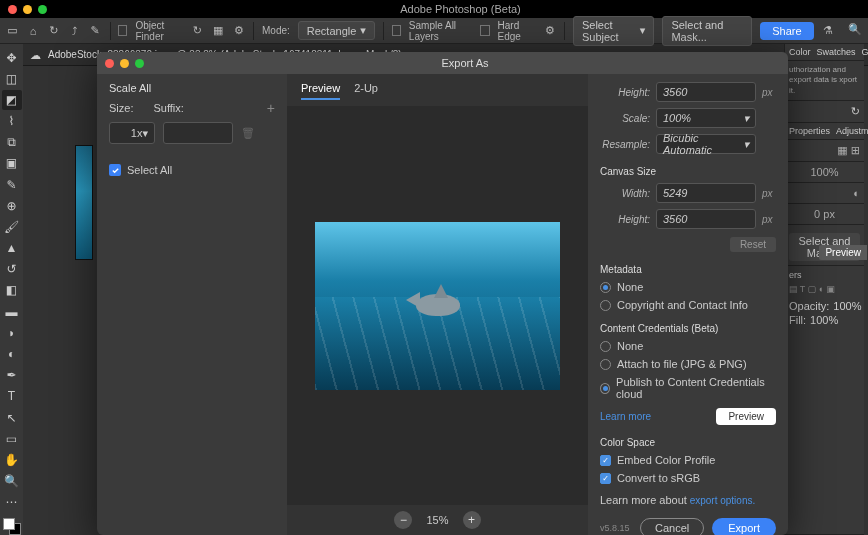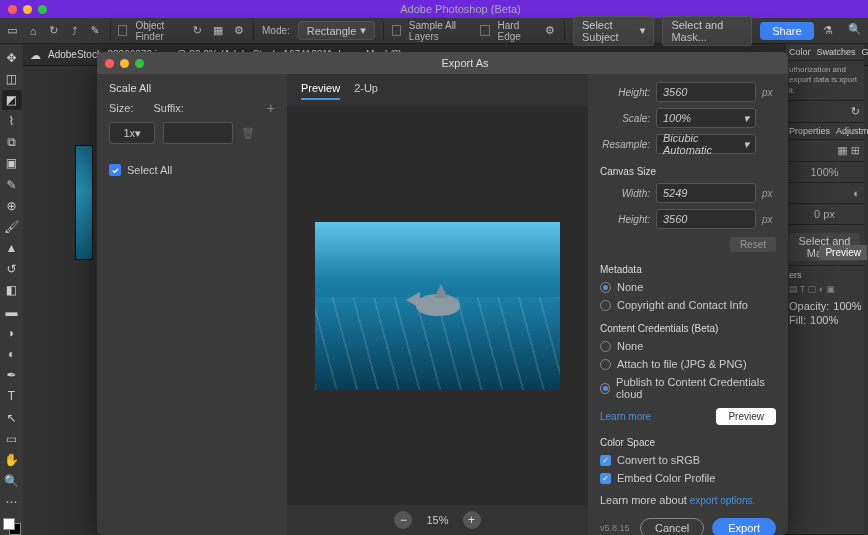--- a/index.html
+++ b/index.html
@@ -1,18 +1,18 @@
 <!DOCTYPE html>
 <html><head>
 <meta charset="utf-8">
 <style>
   *{box-sizing:border-box;margin:0;padding:0;font-family:-apple-system,BlinkMacSystemFont,"Segoe UI",sans-serif;font-size:11px;color:#ccc;}
   body{width:868px;height:535px;background:#323232;overflow:hidden;position:relative;}
   
-  .mac-top{height:18px;background:#6d28d9;display:flex;align-items:center;padding-left:8px;gap:6px;}
+  .mac-top{height:18px;background:#000000;display:flex;align-items:center;padding-left:8px;gap:6px;}
   .mac-dot{width:9px;height:9px;border-radius:50%;}
   .mac-top .title{flex:1;text-align:center;color:#aaa;font-size:11px;}
   
   .options-bar{height:26px;background:#383838;border-bottom:1px solid #222;display:flex;align-items:center;gap:8px;padding:0 6px;}
   .options-bar .ico{width:16px;height:16px;display:flex;align-items:center;justify-content:center;color:#bbb;}
   .vdiv{width:1px;height:18px;background:#222;}
   .opt-label{color:#bbb;font-size:10px;}
   .opt-check{width:11px;height:11px;border:1px solid #777;display:inline-block;}
   .opt-btn{background:#444;border:1px solid #555;border-radius:3px;padding:2px 8px;color:#ccc;font-size:10px;display:flex;align-items:center;gap:4px;}
   .share-btn{background:#3b82f6;color:#fff;border:none;border-radius:4px;padding:3px 12px;font-size:11px;margin-left:auto;}
@@ -40,21 +40,21 @@
   
   .dialog{position:absolute;left:97px;top:52px;width:691px;height:483px;background:#3a3a3a;border-radius:6px;box-shadow:0 10px 40px rgba(0,0,0,.6);display:flex;flex-direction:column;}
   .dlg-titlebar{height:22px;background:#4a4a4a;border-radius:6px 6px 0 0;display:flex;align-items:center;padding:0 8px;gap:6px;}
   .dlg-title{flex:1;text-align:center;color:#ddd;font-size:11px;}
   .dlg-body{flex:1;display:flex;overflow:hidden;}
   
   .col-left{width:190px;padding:8px 12px;display:flex;flex-direction:column;gap:10px;}
   .section-title{color:#ddd;font-size:11px;font-weight:500;}
   .row-sub{display:flex;gap:20px;color:#aaa;font-size:10px;margin-top:6px;align-items:center;}
   .row-inputs{display:flex;gap:8px;align-items:center;margin-top:6px;}
-  .sel-box{background:#2d2d2d;border:1px solid #555;border-radius:3px;height:22px;display:flex;align-items:center;justify-content:center;padding:0 6px;color:#ccc;font-size:10px;}
+  .sel-box{background:#2d2d2d;border:1px solid #555;border-radius:3px;height:22px;display:flex;align-items:center;justify-content:flex-end;padding:0 6px;color:#ccc;font-size:10px;}
   .tiny-input{background:#2d2d2d;border:1px solid #555;border-radius:3px;height:22px;width:70px;}
   .plus{color:#888;font-size:14px;margin-left:auto;}
   .sel-all-row{display:flex;align-items:center;gap:6px;margin:10px 0 6px;}
   .chk{width:12px;height:12px;background:#3b82f6;border-radius:2px;display:flex;align-items:center;justify-content:center;}
   .chk svg{width:9px;height:9px;}
   .asset-row{background:#454545;border-radius:3px;padding:6px;display:flex;gap:8px;align-items:center;}
   .asset-thumb{width:28px;height:20px;background:linear-gradient(180deg,#1b6e8f,#2a9bc2);border:1px solid #222;}
   .asset-meta{font-size:9px;color:#aaa;}
   .asset-meta .nm{color:#ddd;font-size:10px;}
   
@@ -340,25 +340,25 @@
           <span>Publish to Content Credentials cloud</span>
         </div>
       <div style="display:flex;align-items:center;justify-content:space-between;margin-top:2px;">
         <span class="link">Learn more</span>
         <div class="preview-btn">Preview</div>
       </div>
 
       <div class="sec-head">Color Space</div>
       <div class="check-row">
           <div class="chk2 on"></div>
-          <span>Convert to sRGB</span>
+          <span>Embed Color Profile</span>
         </div>
       <div class="check-row">
           <div class="chk2 on"></div>
-          <span>Embed Color Profile</span>
+          <span>Convert to sRGB</span>
         </div>
 
       <div style="font-size:10px;margin-top:4px;">
         <span>Learn more about</span>
         <span class="link">export options.</span>
       </div>
 
       <div class="footer-row">
         <span class="ver">v5.8.15</span>
         <button class="btn-cancel">Cancel</button>

